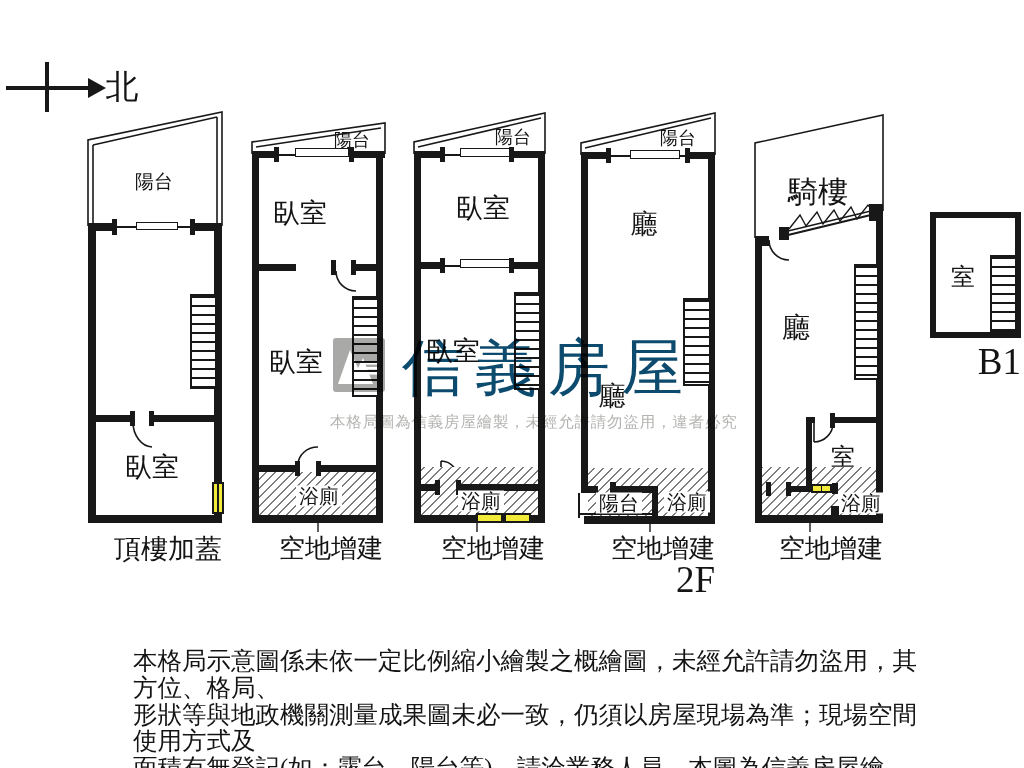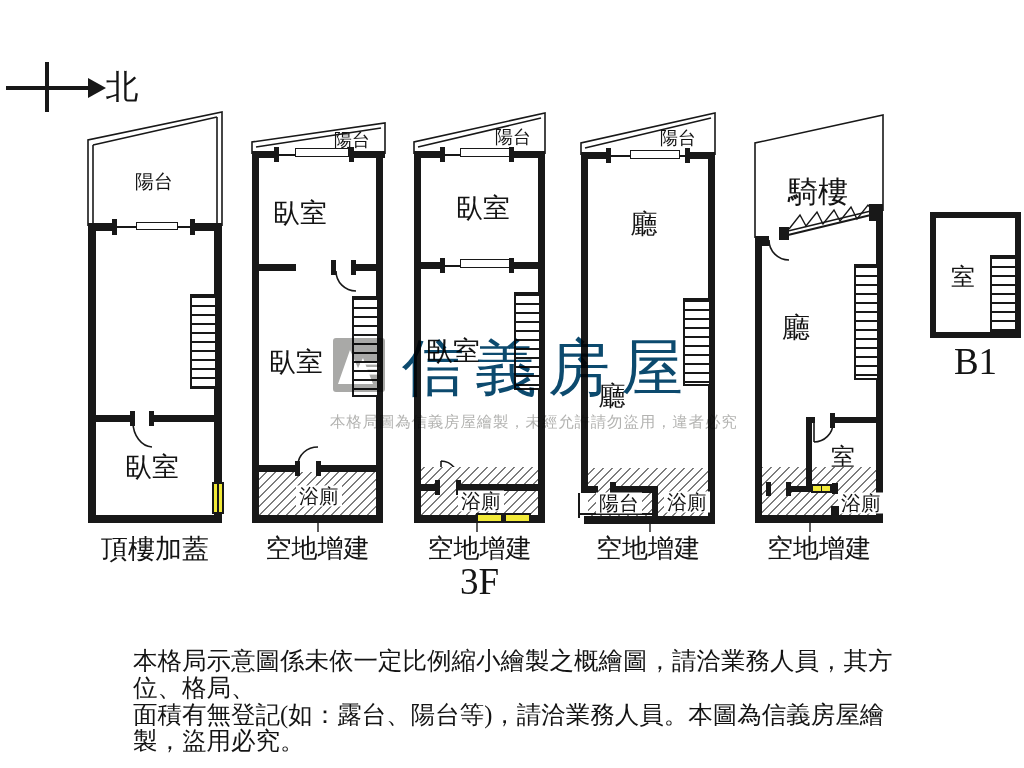--- a/index.html
+++ b/index.html
@@ -10,21 +10,21 @@
   .twin{position:absolute;background:#fff;border:1.5px solid #181818;box-sizing:border-box;}
   .ywin{position:absolute;border:2px solid #181818;box-sizing:border-box;}
   .ywin-v{background:linear-gradient(90deg,#f2ea38 0 42%,#181818 42% 58%,#f2ea38 58%);}
   .ywin-h{background:linear-gradient(90deg,#f2ea38 0 46%,#181818 46% 54%,#f2ea38 54%);}
   .stairs{position:absolute;background:#fff repeating-linear-gradient(to bottom,#181818 0 2px,rgba(0,0,0,0) 2px 9px);
           border:2px solid #181818;border-right:none;box-sizing:border-box;}
   .stairs.br{border-right:2px solid #181818;}
   .hatch{position:absolute;background:#fff repeating-linear-gradient(-45deg,rgba(255,255,255,0) 0 5px,rgba(45,45,45,.62) 5px 6.4px);}
   .rl{position:absolute;transform:translate(-50%,-50%);color:#141414;white-space:nowrap;line-height:1.05;}
   .rl.bgw{background:#fff;padding:0 3px;}
-  .flabel{position:absolute;text-align:center;color:#141414;white-space:nowrap;}
+  .flabel{position:absolute;text-align:right;color:#141414;white-space:nowrap;}
   .thin{position:absolute;background:#181818;}
   .svgo{position:absolute;left:0;top:0;pointer-events:none;}
   .disc{position:absolute;left:133px;top:648px;width:790px;font-size:24.5px;line-height:26.8px;color:#141414;}
   .wm{position:absolute;mix-blend-mode:multiply;z-index:60;}
   .wm-brand{left:402px;top:332px;font-size:62px;letter-spacing:11px;font-weight:500;color:#0c4a6e;line-height:72px;}
   .wm-note{left:330px;top:412px;font-size:15.5px;letter-spacing:.8px;color:#b3b3b1;line-height:20px;}
 </style>
 </head>
 <body>
 
@@ -154,21 +154,20 @@
   <div class="rl" style="left:453px;top:351px;font-size:27px;">臥室</div>
   <div class="stairs" style="left:514px;top:292px;width:25px;height:98px"></div>
   <div class="hatch" style="left:421px;top:467px;width:117px;height:48px"></div>
   <div class="w" style="left:421px;top:484px;width:16px;height:7px"></div>
   <div class="w" style="left:458px;top:484px;width:80px;height:7px"></div>
   <div class="w" style="left:435px;top:480px;width:5px;height:15px"></div>
   <div class="w" style="left:456px;top:480px;width:5px;height:15px"></div>
   <div class="rl bgw" style="left:481px;top:501px;font-size:20px;">浴廁</div>
   <div class="ywin ywin-h" style="left:476px;top:513px;width:55px;height:10px"></div>
   <div class="flabel" style="left:414px;top:531px;width:131px;font-size:26px;">空地增建</div>
-  <div class="flabel" style="left:414px;top:560px;width:131px;font-size:37px;">3F</div>
 
   <div class="rl" style="left:678px;top:138px;font-size:18px;">陽台</div>
   <div class="w" style="left:581px;top:152px;width:27px;height:7px"></div>
   <div class="w" style="left:690px;top:152px;width:25px;height:7px"></div>
   <div class="w" style="left:606px;top:148px;width:5px;height:15px"></div>
   <div class="w" style="left:685px;top:148px;width:5px;height:15px"></div>
   <div class="tl" style="left:611px;top:155px;width:74px;height:2px"></div>
   <div class="twin" style="left:630px;top:150px;width:50px;height:9px"></div>
   <div class="w" style="left:581px;top:152px;width:7px;height:341px"></div>
   <div class="w" style="left:708px;top:152px;width:7px;height:370px"></div>
@@ -179,20 +178,21 @@
   <div class="w" style="left:581px;top:486px;width:17px;height:7px"></div>
   <div class="w" style="left:610px;top:486px;width:43px;height:7px"></div>
   <div class="w" style="left:610px;top:482px;width:6px;height:15px"></div>
   <div class="w" style="left:652px;top:486px;width:6px;height:32px"></div>
   <div class="thin" style="left:578px;top:493px;width:2px;height:25px"></div>
   <div class="thin" style="left:578px;top:513px;width:74px;height:2px"></div>
   <div class="w" style="left:584px;top:516px;width:131px;height:8px"></div>
   <div class="rl bgw" style="left:619px;top:503px;font-size:20px;">陽台</div>
   <div class="rl bgw" style="left:687px;top:502px;font-size:20px;">浴廁</div>
   <div class="flabel" style="left:581px;top:531px;width:134px;font-size:26px;">空地增建</div>
+  <div class="flabel" style="left:581px;top:558px;width:134px;font-size:37px;">2F</div>
 
   <div class="rl" style="left:818px;top:192px;font-size:30px;">騎樓</div>
   <div class="w" style="left:779px;top:227px;width:10px;height:13px"></div>
   <div class="w" style="left:869px;top:204px;width:14px;height:17px"></div>
   <div class="w" style="left:755px;top:236px;width:14px;height:10px"></div>
   <div class="w" style="left:755px;top:236px;width:7px;height:286px"></div>
   <div class="w" style="left:876px;top:210px;width:7px;height:312px"></div>
   <div class="rl" style="left:796px;top:328px;font-size:28px;">廳</div>
   <div class="stairs" style="left:854px;top:264px;width:23px;height:116px"></div>
   <div class="hatch" style="left:762px;top:467px;width:114px;height:48px"></div>
@@ -222,17 +222,18 @@
       <path d="M5,46 L17,12 L25,30 L30,20 L40,46 Z" fill="#ffffff"></path>
       <rect x="27" y="24" width="20" height="2.6" fill="#ffffff"></rect>
       <rect x="29" y="29" width="18" height="2.6" fill="#ffffff"></rect>
       <rect x="31" y="34" width="16" height="2.6" fill="#ffffff"></rect>
     </svg>
   </div>
   <div class="wm rl wm-brand" style="transform:none;">信義房屋</div>
   <div class="wm rl wm-note" style="transform:none;">本格局圖為信義房屋繪製，未經允許請勿盜用，違者必究</div>
 
   <div class="disc">
-    <div>本格局示意圖係未依一定比例縮小繪製之概繪圖，請洽業務人員，其方位、格局、</div>
+    <div>本格局示意圖係未依一定比例縮小繪製之概繪圖，未經允許請勿盜用，其方位、格局、</div>
+    <div>形狀等與地政機關測量成果圖未必一致，仍須以房屋現場為準；現場空間使用方式及</div>
     <div>面積有無登記(如：露台、陽台等)，請洽業務人員。本圖為信義房屋繪製，盜用必究。</div>
   </div>
 
 </div>
 
 </body></html>

